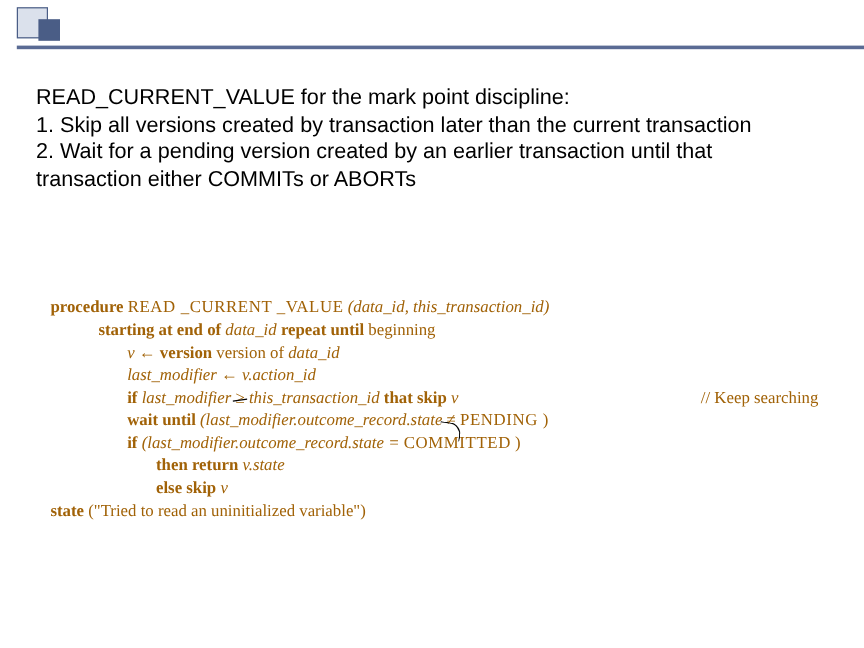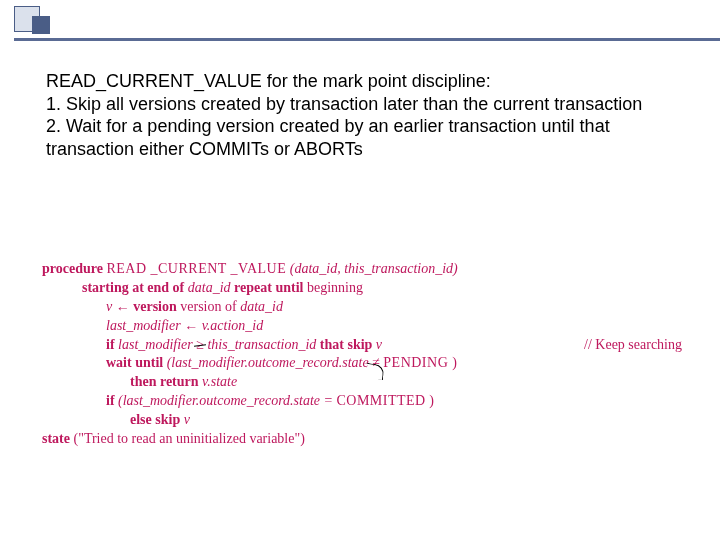--- a/index.html
+++ b/index.html
@@ -46,34 +46,34 @@
     position: absolute;
     top: 38px;
     left: 14px;
     width: 706px;
     height: 3px;
     background: #5a6b94;
   }
   .body-text {
     position: absolute;
     top: 70px;
-    left: 46px;
+    left: 30px;
     width: 640px;
     font-size: 18px;
     line-height: 1.25;
   }
   .pseudocode {
     position: absolute;
-    top: 260px;
+    top: 248px;
     left: 42px;
     width: 640px;
     font-family: "Times New Roman", Times, serif;
     font-size: 14px;
     line-height: 1.35;
-    color: #be185d;
+    color: #a16207;
   }
   .pseudocode .row {
     white-space: nowrap;
     position: relative;
   }
   .pseudocode .i1 { padding-left: 40px; }
   .pseudocode .i2 { padding-left: 64px; }
   .pseudocode .i3 { padding-left: 88px; }
   .pseudocode b { font-weight: bold; }
   .pseudocode em { font-style: italic; }
@@ -162,29 +162,29 @@
       <b>that skip</b>
       <em> v</em>
       <span class="cmt">// Keep searching</span>
     </div>
     <div class="row i2">
       <b>wait until</b>
       <em> (last_modifier.outcome_record.state </em>
       <span class="over-ne">≠</span>
       <span class="sc"> PENDING )</span>
     </div>
-    <div class="row i3">
-      <b>then return</b>
-      <em> v.state</em>
-    </div>
     <div class="row i2">
       <b>if</b>
       <em> (last_modifier.outcome_record.state = </em>
       <span class="sc">COMMITTED</span>
       <span> )</span>
+    </div>
+    <div class="row i3">
+      <b>then return</b>
+      <em> v.state</em>
     </div>
     <div class="row i3">
       <b>else skip</b>
       <em> v</em>
     </div>
     <div class="row">
       <b>state</b>
       <span> ("Tried to read an uninitialized variable")</span>
     </div>
   </div>

